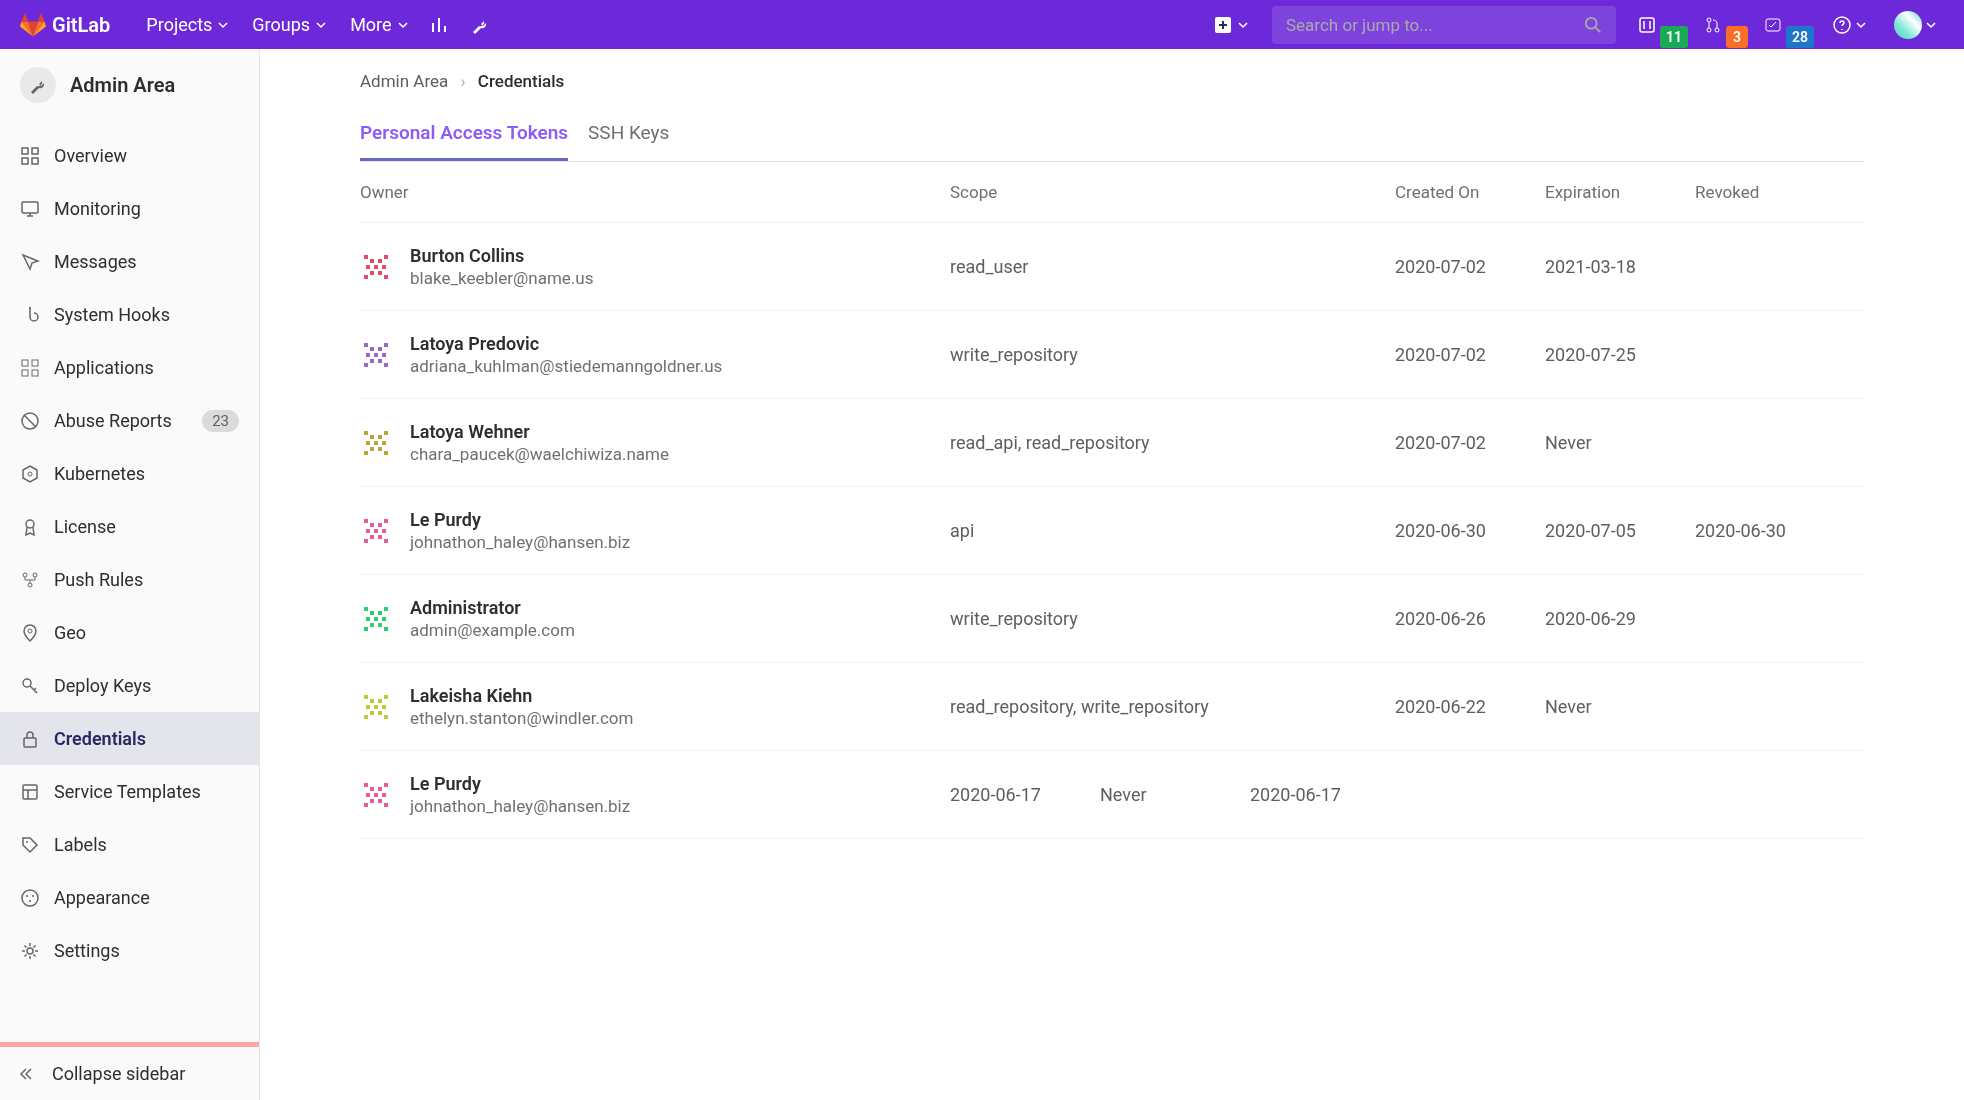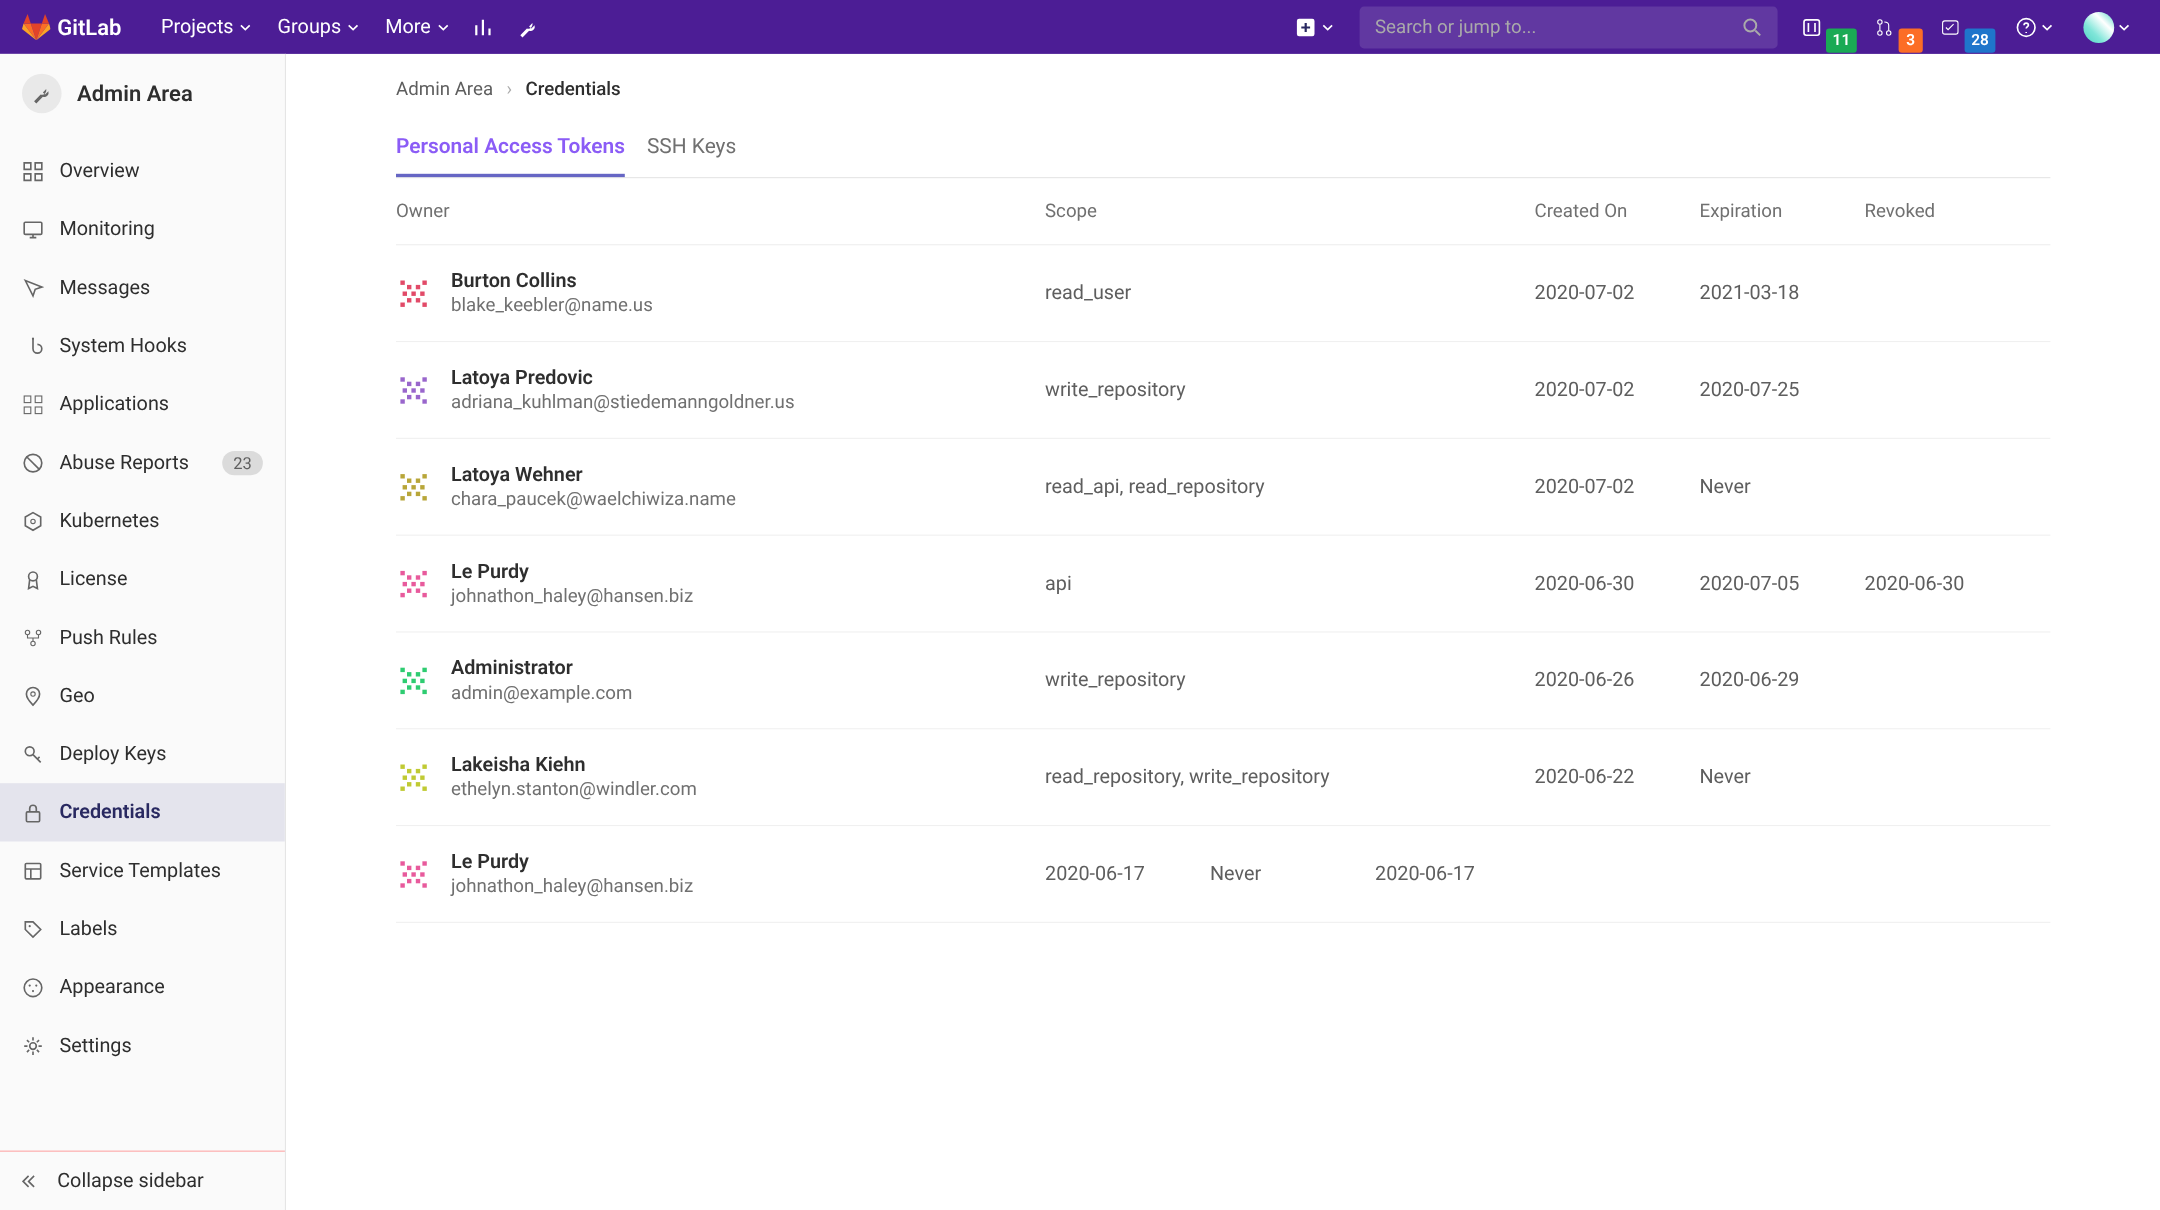--- a/index.html
+++ b/index.html
@@ -1,45 +1,45 @@
 <!DOCTYPE html>
 <html><head>
 <meta charset="utf-8">
 <style>
 * { margin:0; padding:0; box-sizing:border-box; font-family:-apple-system,BlinkMacSystemFont,"Segoe UI",Roboto,sans-serif; }
 body { width:1964px; height:1100px; background:#fff; overflow:hidden; }
 
 
-.navbar { height:49px; background:#4c1d95; display:flex; align-items:center; padding:0 20px; color:#fff; }
+.navbar { height:49px; background:#6d28d9; display:flex; align-items:center; padding:0 20px; color:#fff; }
 .nav-logo { display:flex; align-items:center; gap:6px; margin-right:24px; }
 .nav-logo svg { width:26px; height:26px; }
 .brand { font-size:20px; font-weight:600; }
 .nav-item { display:flex; align-items:center; gap:6px; padding:0 12px; font-size:18px; cursor:pointer; }
 .nav-icon-btn { padding:0 10px; cursor:pointer; display:flex; align-items:center; }
 .nav-spacer { flex:1; }
-.search-box { background:rgba(255,255,255,0.12); border-radius:4px; display:flex; align-items:center; padding:0 14px; height:38px; width:380px; margin:0 14px; }
+.search-box { background:rgba(255,255,255,0.12); border-radius:4px; display:flex; align-items:center; padding:0 14px; height:38px; width:344px; margin:0 14px; }
 .search-box input { background:transparent; border:none; outline:none; color:#aaa; font-size:17px; flex:1; }
 .search-box input::placeholder { color:#aaa; }
 .badge-item { display:flex; align-items:center; gap:4px; margin:0 8px; cursor:pointer; }
 .badge { display:inline-flex; align-items:center; justify-content:center; min-width:22px; height:22px; padding:0 6px; border-radius:3px; font-size:14px; font-weight:600;margin-top:24px; }
 .badge-green { background:#1aaa55; color:#fff; }
 .badge-orange { background:#fc6d26; color:#fff; }
 .badge-blue { background:#1f75cb; color:#fff; }
 .avatar-small { width:28px; height:28px; border-radius:50%; background:linear-gradient(45deg,#4fd1c5,#81e6d9,#fff,#4fd1c5); margin-left:10px; }
 
 
 .sidebar { position:absolute; top:49px; left:0; width:260px; bottom:0; background:#fafafa; border-right:1px solid #e5e5e5; display:flex; flex-direction:column; }
 .sidebar-title { display:flex; align-items:center; gap:14px; padding:18px 20px; font-size:20px; font-weight:600; color:#2e2e2e; }
 .wrench-circle { width:36px; height:36px; border-radius:50%; background:#e9e9e9; display:flex; align-items:center; justify-content:center; }
 .sidebar-list { flex:1; overflow-y:auto; padding-top:8px;text-align:center; }
 .sidebar-row { display:flex; align-items:center; gap:14px; padding:0 20px; height:53px; font-size:18px; color:#2e2e2e; cursor:pointer; }
 .sidebar-row.active { background:#e4e4ed; color:#292961; font-weight:600; }
 .sidebar-row .s-icon { width:20px; display:flex; justify-content:center; }
 .sidebar-pill { background:#dbdbdb; color:#5e5e5e; border-radius:11px; padding:2px 10px; font-size:15px; margin-left:auto; }
-.sidebar-footer { border-top:1px solid #fca5a5; padding:16px 20px; display:flex; align-items:center; gap:14px; font-size:18px; color:#2e2e2e; cursor:pointer; }
+.sidebar-footer { border-top:5px solid #fca5a5; padding:16px 20px; display:flex; align-items:center; gap:14px; font-size:18px; color:#2e2e2e; cursor:pointer; }
 
 
 .main { position:absolute; top:49px; left:260px; right:0; padding:22px 100px 0 100px; }
 .breadcrumb { font-size:17px; color:#5e5e5e; margin-bottom:16px; }
 .breadcrumb .sep { margin:0 8px; color:#aaa; }
 .breadcrumb .current { color:#2e2e2e; font-weight:500; }
 .tabs { display:flex; gap:20px; border-bottom:1px solid #e5e5e5; }
 .tab { padding:14px 0; font-size:19px; color:#707070; cursor:pointer; border-bottom:3px solid transparent; }
 .tab.active { color:#8b5cf6; font-weight:600; border-bottom-color:#6666c4; }
 

